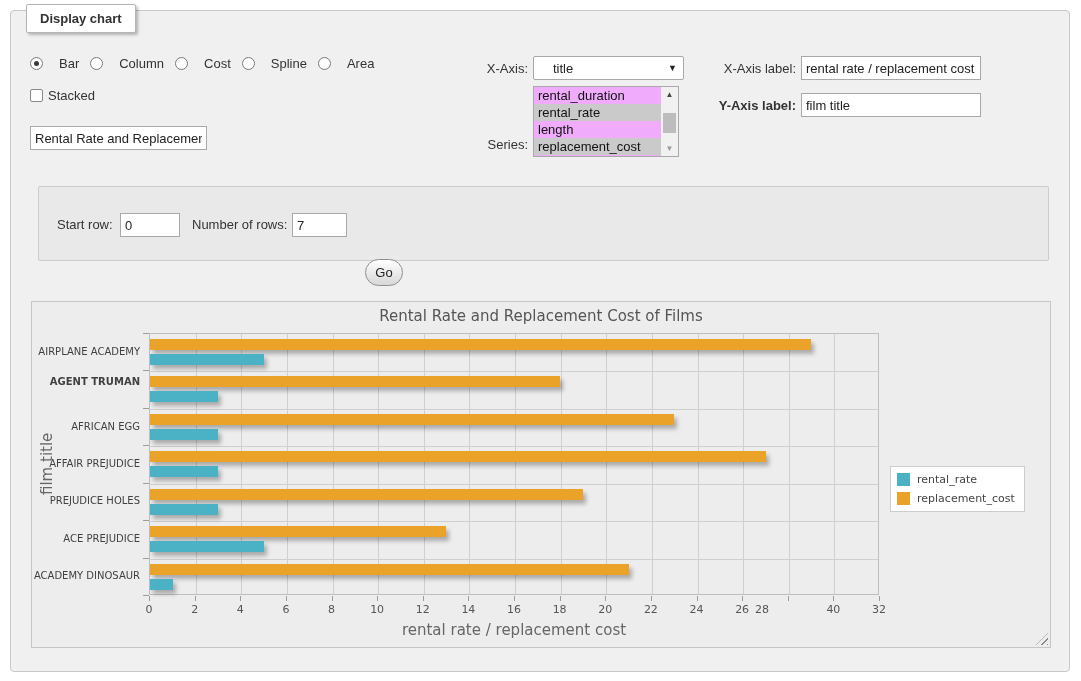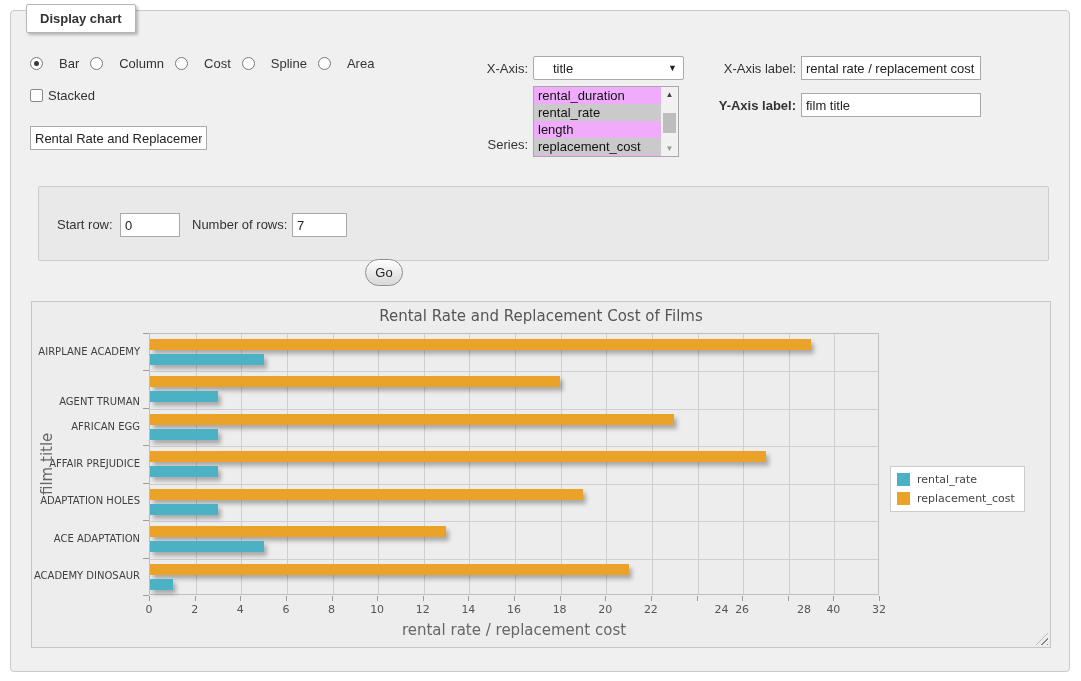--- a/index.html
+++ b/index.html
@@ -223,53 +223,53 @@
         <div class="xtick-label" style="left: 421.375px; top: 301px;">14</div>
         <div class="xtickmark" style="left: 482px; top: 294px;"></div>
         <div class="xtick-label" style="left: 467px; top: 301px;">16</div>
         <div class="xtickmark" style="left: 527.625px; top: 294px;"></div>
         <div class="xtick-label" style="left: 512.625px; top: 301px;">18</div>
         <div class="xtickmark" style="left: 573.25px; top: 294px;"></div>
         <div class="xtick-label" style="left: 558.25px; top: 301px;">20</div>
         <div class="xtickmark" style="left: 618.875px; top: 294px;"></div>
         <div class="xtick-label" style="left: 603.875px; top: 301px;">22</div>
         <div class="xtickmark" style="left: 664.5px; top: 294px;"></div>
-        <div class="xtick-label" style="left: 649.5px; top: 301px; margin-left: 25px;">24</div>
+        <div class="xtick-label" style="left: 649.5px; top: 301px;">24</div>
         <div class="xtickmark" style="left: 710.125px; top: 294px;"></div>
         <div class="xtick-label" style="left: 695.125px; top: 301px;">26</div>
         <div class="xtickmark" style="left: 755.75px; top: 294px;"></div>
-        <div class="xtick-label" style="left: 757px; top: 301px;">28</div>
+        <div class="xtick-label" style="left: 715px; top: 301px;">28</div>
         <div class="xtickmark" style="left: 801.375px; top: 294px;"></div>
         <div class="xtick-label" style="left: 786.375px; top: 301px;">40</div>
         <div class="xtickmark" style="left: 847px; top: 294px;"></div>
         <div class="xtick-label" style="left: 832px; top: 301px;">32</div>
         <div class="ytickmark" style="left: 111px; top: 31px;"></div>
         <div class="ytickmark" style="left: 111px; top: 68.4286px;"></div>
         <div class="ytickmark" style="left: 111px; top: 105.857px;"></div>
         <div class="ytickmark" style="left: 111px; top: 143.286px;"></div>
         <div class="ytickmark" style="left: 111px; top: 180.714px;"></div>
         <div class="ytickmark" style="left: 111px; top: 218.143px;"></div>
         <div class="ytickmark" style="left: 111px; top: 255.571px;"></div>
         <div class="ytickmark" style="left: 111px; top: 293px;"></div>
         <div class="cat-label" style="top: 43.7143px;">AIRPLANE ACADEMY</div>
         <div class="bar" style="left: 118px; top: 37px; width: 661.334px; background: rgb(234, 162, 40);"></div>
         <div class="bar" style="left: 118px; top: 52px; width: 113.834px; background: rgb(75, 178, 197);"></div>
-        <div class="cat-label" style="top: 94px;">AGENT TRUMAN</div>
+        <div class="cat-label" style="top: 74px; font-weight: bold;">AGENT TRUMAN</div>
         <div class="bar" style="left: 118px; top: 74.4286px; width: 410.397px; background: rgb(234, 162, 40);"></div>
         <div class="bar" style="left: 118px; top: 89.4286px; width: 68.2094px; background: rgb(75, 178, 197);"></div>
         <div class="cat-label" style="top: 118.571px;">AFRICAN EGG</div>
         <div class="bar" style="left: 118px; top: 111.857px; width: 524.459px; background: rgb(234, 162, 40);"></div>
         <div class="bar" style="left: 118px; top: 126.857px; width: 68.2094px; background: rgb(75, 178, 197);"></div>
         <div class="cat-label" style="top: 156px;">AFFAIR PREJUDICE</div>
         <div class="bar" style="left: 118px; top: 149.286px; width: 615.709px; background: rgb(234, 162, 40);"></div>
         <div class="bar" style="left: 118px; top: 164.286px; width: 68.2094px; background: rgb(75, 178, 197);"></div>
-        <div class="cat-label" style="top: 193.429px;">ADAPTATION HOLES</div>
+        <div class="cat-label" style="top: 193.429px;">PREJUDICE HOLES</div>
         <div class="bar" style="left: 118px; top: 186.714px; width: 433.209px; background: rgb(234, 162, 40);"></div>
         <div class="bar" style="left: 118px; top: 201.714px; width: 68.2094px; background: rgb(75, 178, 197);"></div>
-        <div class="cat-label" style="top: 230.857px;">ACE ADAPTATION</div>
+        <div class="cat-label" style="top: 230.857px;">ACE PREJUDICE</div>
         <div class="bar" style="left: 118px; top: 224.143px; width: 296.334px; background: rgb(234, 162, 40);"></div>
         <div class="bar" style="left: 118px; top: 239.143px; width: 113.834px; background: rgb(75, 178, 197);"></div>
         <div class="cat-label" style="top: 268.286px;">ACADEMY DINOSAUR</div>
         <div class="bar" style="left: 118px; top: 261.571px; width: 478.834px; background: rgb(234, 162, 40);"></div>
         <div class="bar" style="left: 118px; top: 276.571px; width: 22.5844px; background: rgb(75, 178, 197);"></div>
       </div>
   </div>
 </div>
 
 </body></html>

